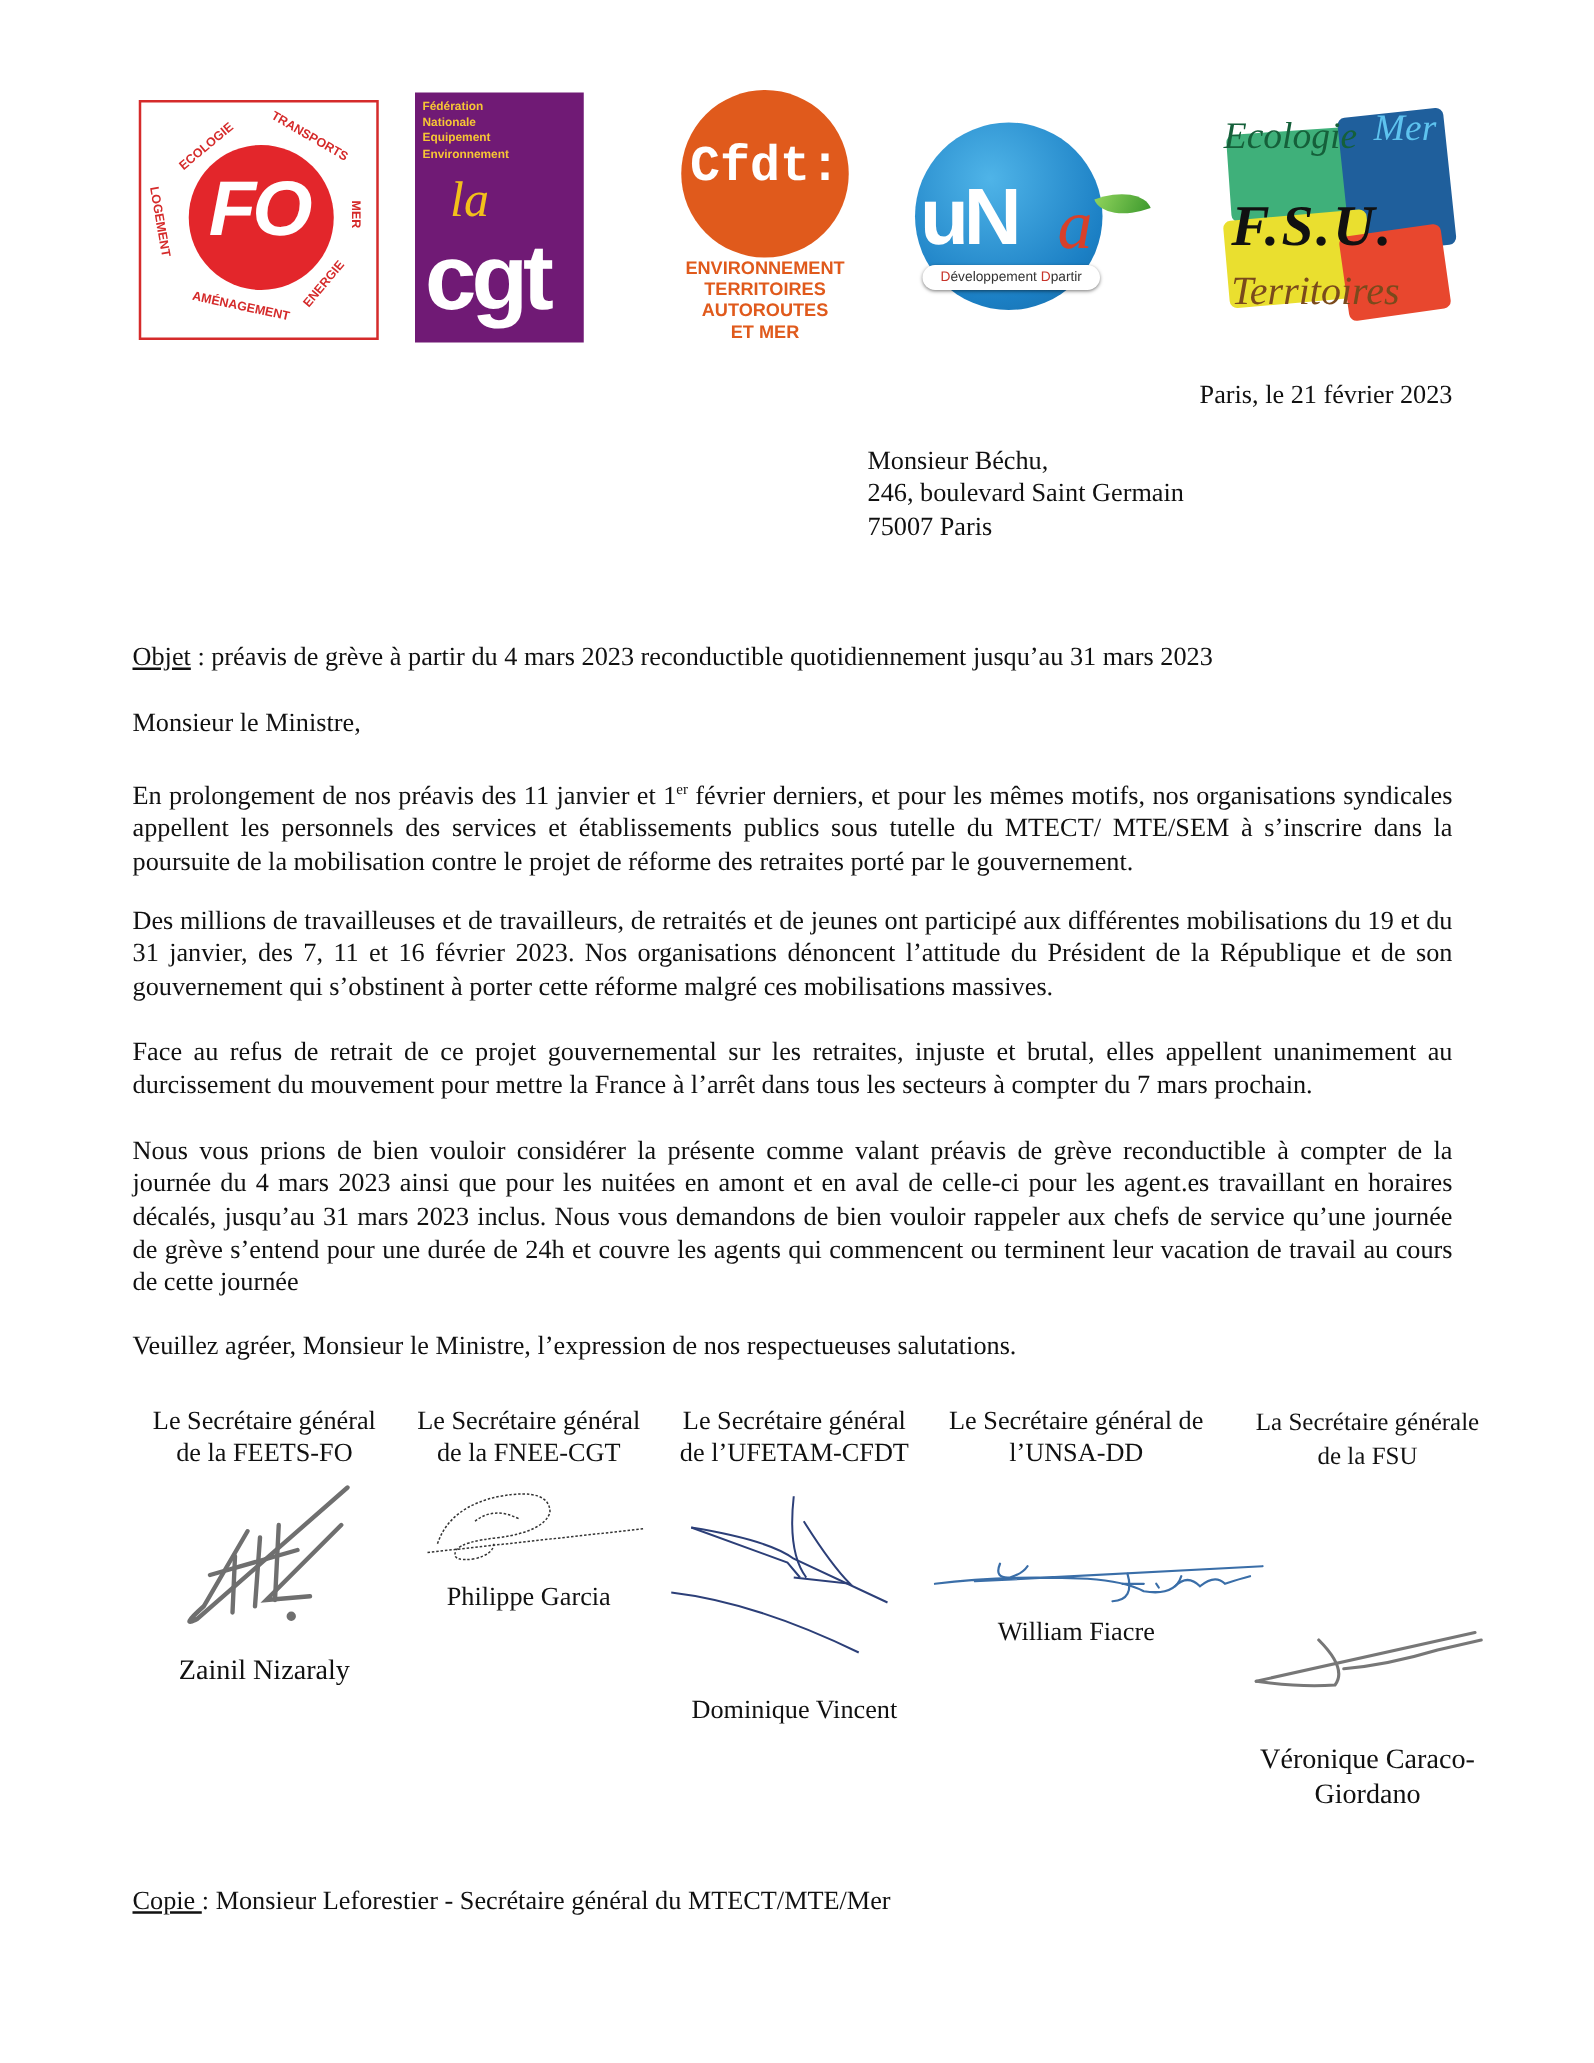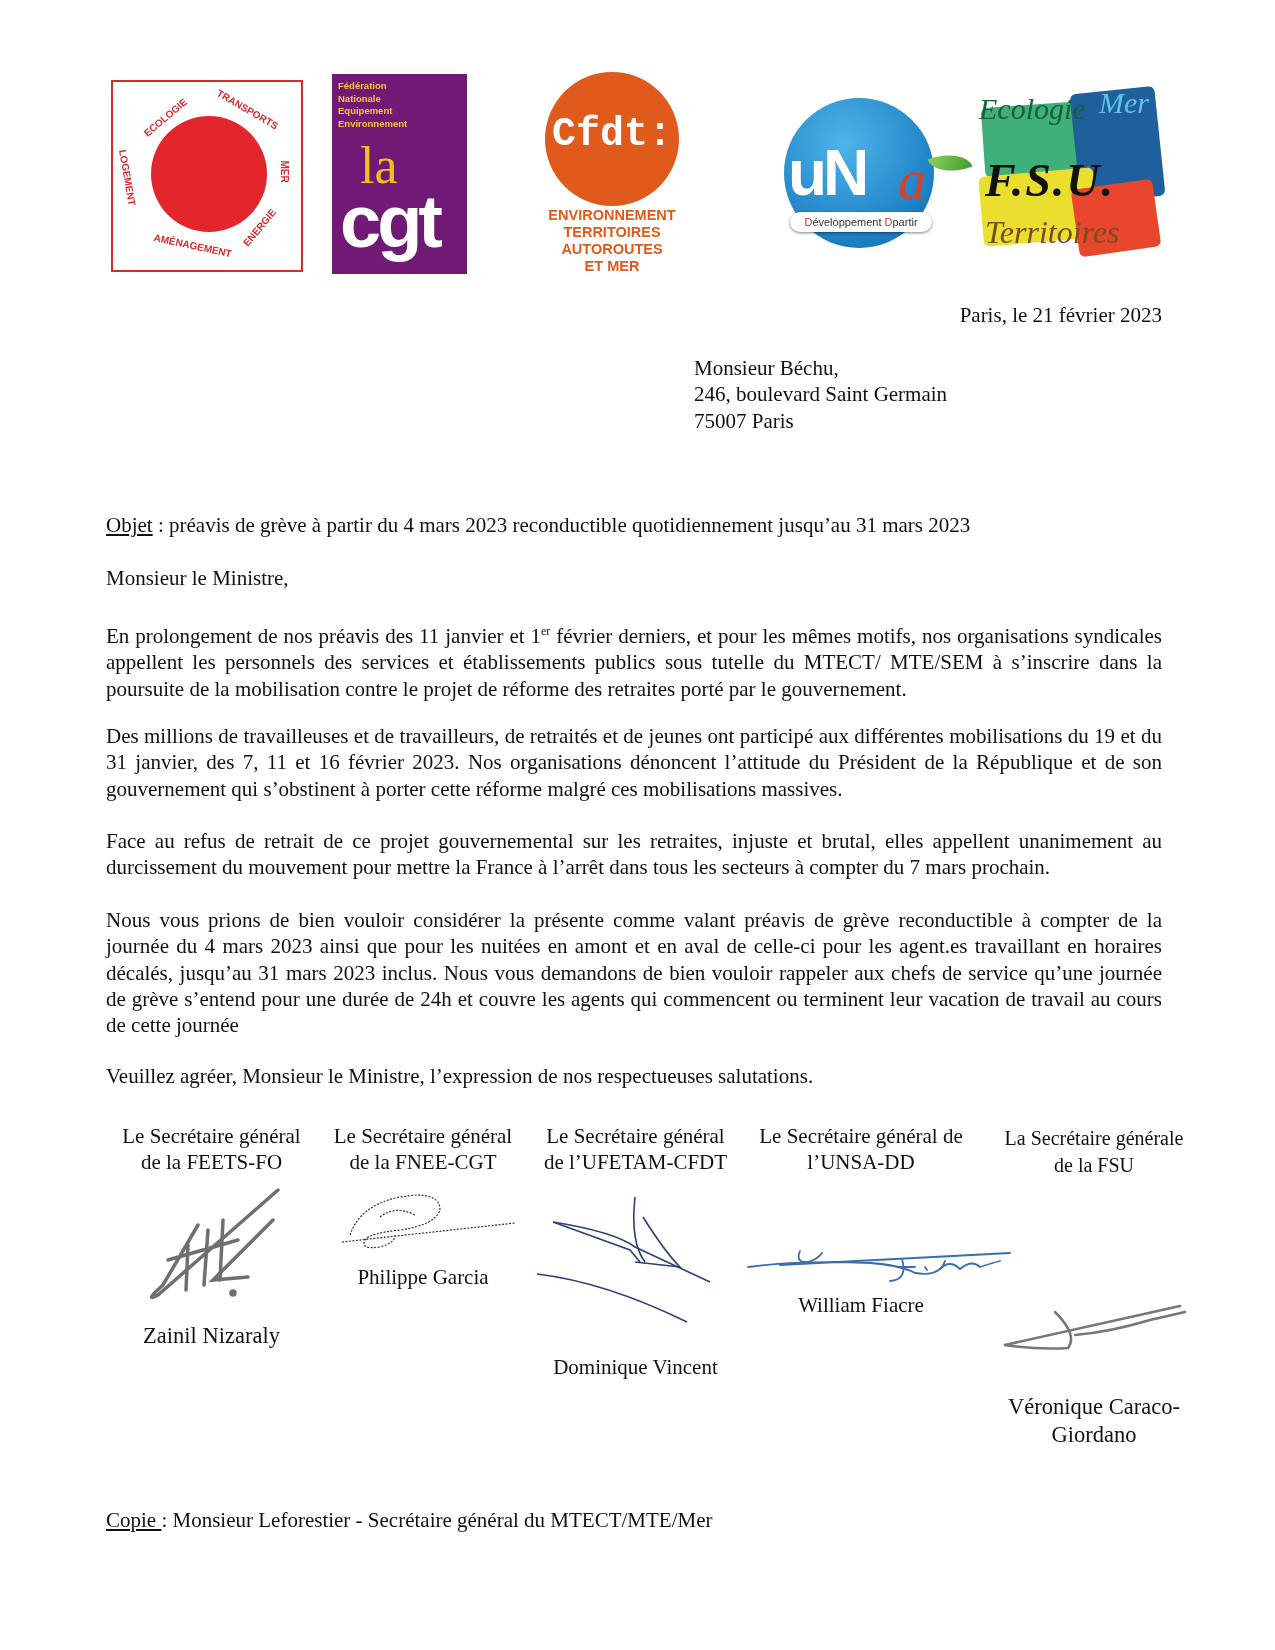--- a/index.html
+++ b/index.html
@@ -10,29 +10,29 @@
   .just { text-align:justify; text-align-last:left; }
   .logo { position:absolute; }
   
   #fo { left:111px; top:80px; width:192px; height:192px; border:2px solid #d52b2b; box-sizing:border-box; background:#fff; }
   #fo .circle { position:absolute; left:38px; top:34px; width:116px; height:116px; border-radius:50%; background:#e3262b; }
   #fo .fo-text { position:absolute; left:0; right:0; top:24px; text-align:center; font-family:"Liberation Sans", sans-serif; font-weight:bold; font-style:italic; font-size:62px; color:#fff; letter-spacing:-3px; }
   #fo .ring { position:absolute; font-family:"Liberation Sans", sans-serif; font-weight:bold; font-size:10px; color:#d52b2b; }
   
   #cgt { left:332px; top:74px; width:135px; height:200px; background:#701a75; }
   #cgt .fed { position:absolute; left:6px; top:6px; font-family:"Liberation Sans", sans-serif; font-weight:bold; font-size:9.5px; line-height:12.5px; color:#f7c634; }
-  #cgt .la { position:absolute; left:28px; top:62px; font-family:"Liberation Serif", serif; font-size:52px; color:#f2c01a; }
+  #cgt .la { position:absolute; left:28px; top:62px; font-family:"Liberation Serif", serif; font-style:italic; font-size:40px; color:#f2c01a; }
   #cgt .cgt { position:absolute; left:8px; top:108px; font-family:"Liberation Sans", sans-serif; font-weight:bold; font-size:74px; color:#fff; letter-spacing:-4px; line-height:80px; }
   
   #cfdt { left:540px; top:72px; width:190px; height:205px; }
   #cfdt .circle { position:absolute; left:5px; top:0; width:134px; height:134px; border-radius:50%; background:#e05a1c; }
   #cfdt .word { position:absolute; left:0; width:144px; top:40px; text-align:center; font-family:Liberation Mono, monospace; font-weight:bold; font-size:40px; color:#fff; }
   #cfdt .sub { position:absolute; left:-24px; width:192px; top:135px; text-align:center; font-family:"Liberation Sans", sans-serif; font-weight:bold; font-size:14.5px; line-height:17px; color:#e05a1c; }
   
-  #unsa { left:780px; top:96px; width:200px; height:160px; }
+  #unsa { left:728px; top:96px; width:200px; height:160px; }
   #unsa .circle { position:absolute; left:4px; top:2px; width:150px; height:150px; border-radius:50%; background:radial-gradient(circle at 40% 30%, #4fb4e8, #1b7fc4 70%, #166aa5); }
   #unsa .word { position:absolute; left:8px; top:40px; font-family:"Liberation Sans", sans-serif; font-weight:bold; font-size:64px; color:#fff; letter-spacing:-4px; }
   #unsa .a { position:absolute; left:118px; top:52px; font-family:"Liberation Serif", serif; font-style:italic; font-size:56px; color:#d8402a; }
   #unsa .leaf { position:absolute; left:150px; top:56px; width:40px; height:22px; background:linear-gradient(135deg,#8fd35c,#3e9a2e); border-radius:0 100% 0 100%; transform:rotate(-20deg); }
   #unsa .band { position:absolute; left:10px; top:116px; width:142px; height:20px; border-radius:10px; background:#fff; box-shadow:0 1px 3px rgba(0,0,0,.5); font-family:"Liberation Sans", sans-serif; font-size:11px; line-height:20px; text-align:center; color:#333; }
   #unsa .band b { color:#c7342a; font-weight:normal; }
   
   #fsu { left:975px; top:84px; width:185px; height:178px; }
   #fsu .g { position:absolute; left:8px; top:20px; width:120px; height:70px; background:#3fb07a; transform:rotate(-4deg); border-radius:6px; }
   #fsu .b { position:absolute; left:100px; top:6px; width:85px; height:110px; background:#1f5f9c; transform:rotate(-6deg); border-radius:6px; }
@@ -46,20 +46,21 @@
   .u { text-decoration:underline; }
   .sig-col { position:absolute; text-align:center; font-size:21px; line-height:26px; }
   .sig-name { position:absolute; text-align:center; font-size:21px; line-height:26px; }
   svg.sig { position:absolute; overflow:visible; }
 </style>
 </head>
 <body>
 
 <div id="fo" class="logo">
   <div class="circle"></div>
+  <div class="fo-text" style="top:50px;">FO</div>
   <div class="ring" style="left:26px; top:30px; transform:rotate(-40deg);">ECOLOGIE</div>
   <div class="ring" style="left:100px; top:22px; transform:rotate(30deg);">TRANSPORTS</div>
   <div class="ring" style="left:160px; top:84px; transform:rotate(90deg);">MER</div>
   <div class="ring" style="left:124px; top:140px; transform:rotate(-50deg);">ENERGIE</div>
   <div class="ring" style="left:40px; top:158px; transform:rotate(12deg);">AMÉNAGEMENT</div>
   <div class="ring" style="left:-14px; top:90px; transform:rotate(80deg);">LOGEMENT</div>
 </div>
 
 <div id="cgt" class="logo">
   <div class="fed">

